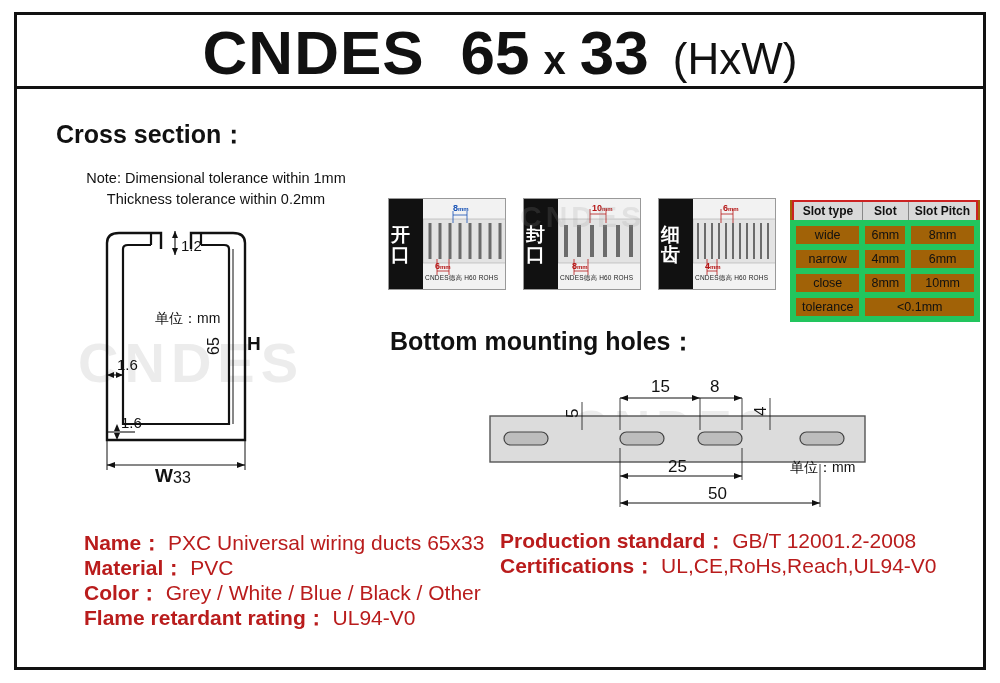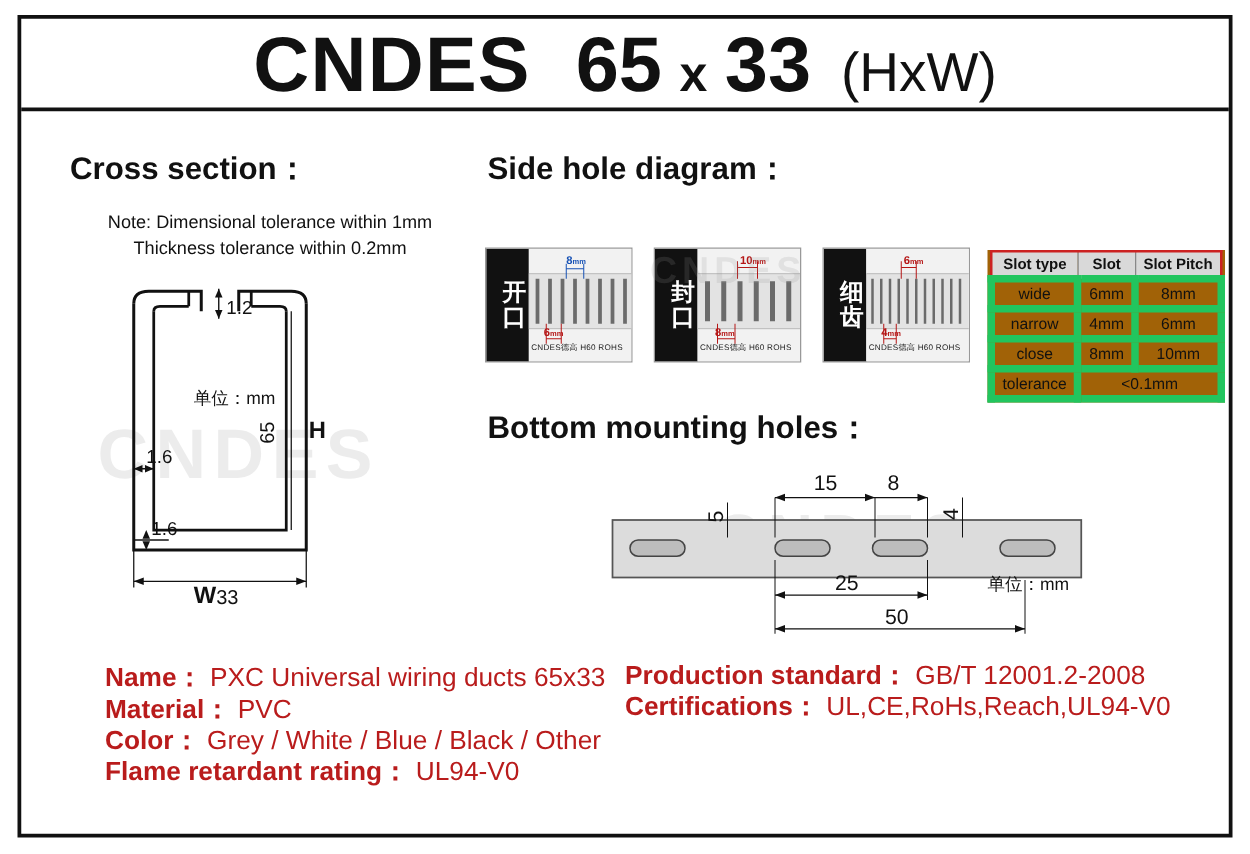--- a/index.html
+++ b/index.html
@@ -127,21 +127,21 @@
     left: 0; top: 0;
     width: 34px; height: 92px;
     background: #111;
     color: #fff;
     font-size: 19px;
     font-weight: bold;
     line-height: 1.05;
     display: flex;
     align-items: center;
     justify-content: center;
-    text-align: right;
+    text-align: left;
     padding: 0 2px;
     box-sizing: border-box;
   }
   .photo .prodlabel {
     position: absolute;
     left: 36px; bottom: 6px;
     font-size: 6.5px;
     color: #222;
     letter-spacing: 0.2px;
     white-space: nowrap;
@@ -213,21 +213,20 @@
     <div class="header-inner">
       <span class="brand">CNDES</span>
       <span class="size-main">65</span>
       <span class="size-x">x</span>
       <span class="size-main" style="margin-left:0">33</span>
       <span class="size-hxw">(HxW)</span>
     </div>
   </div>
 
   <div class="sec-title" id="title-cross">Cross section：</div>
-  <div class="sec-title" id="title-side">Side hole diagram：</div>
   <div class="sec-title" id="title-bottom">Bottom mounting holes：</div>
 
   <div class="note">
     <div>Note: Dimensional tolerance within 1mm</div>
     <div>Thickness tolerance within 0.2mm</div>
   </div>
 
   <div class="wm" id="wm1">CNDES</div>
   <div class="wm" id="wm2">CNDES</div>
 

